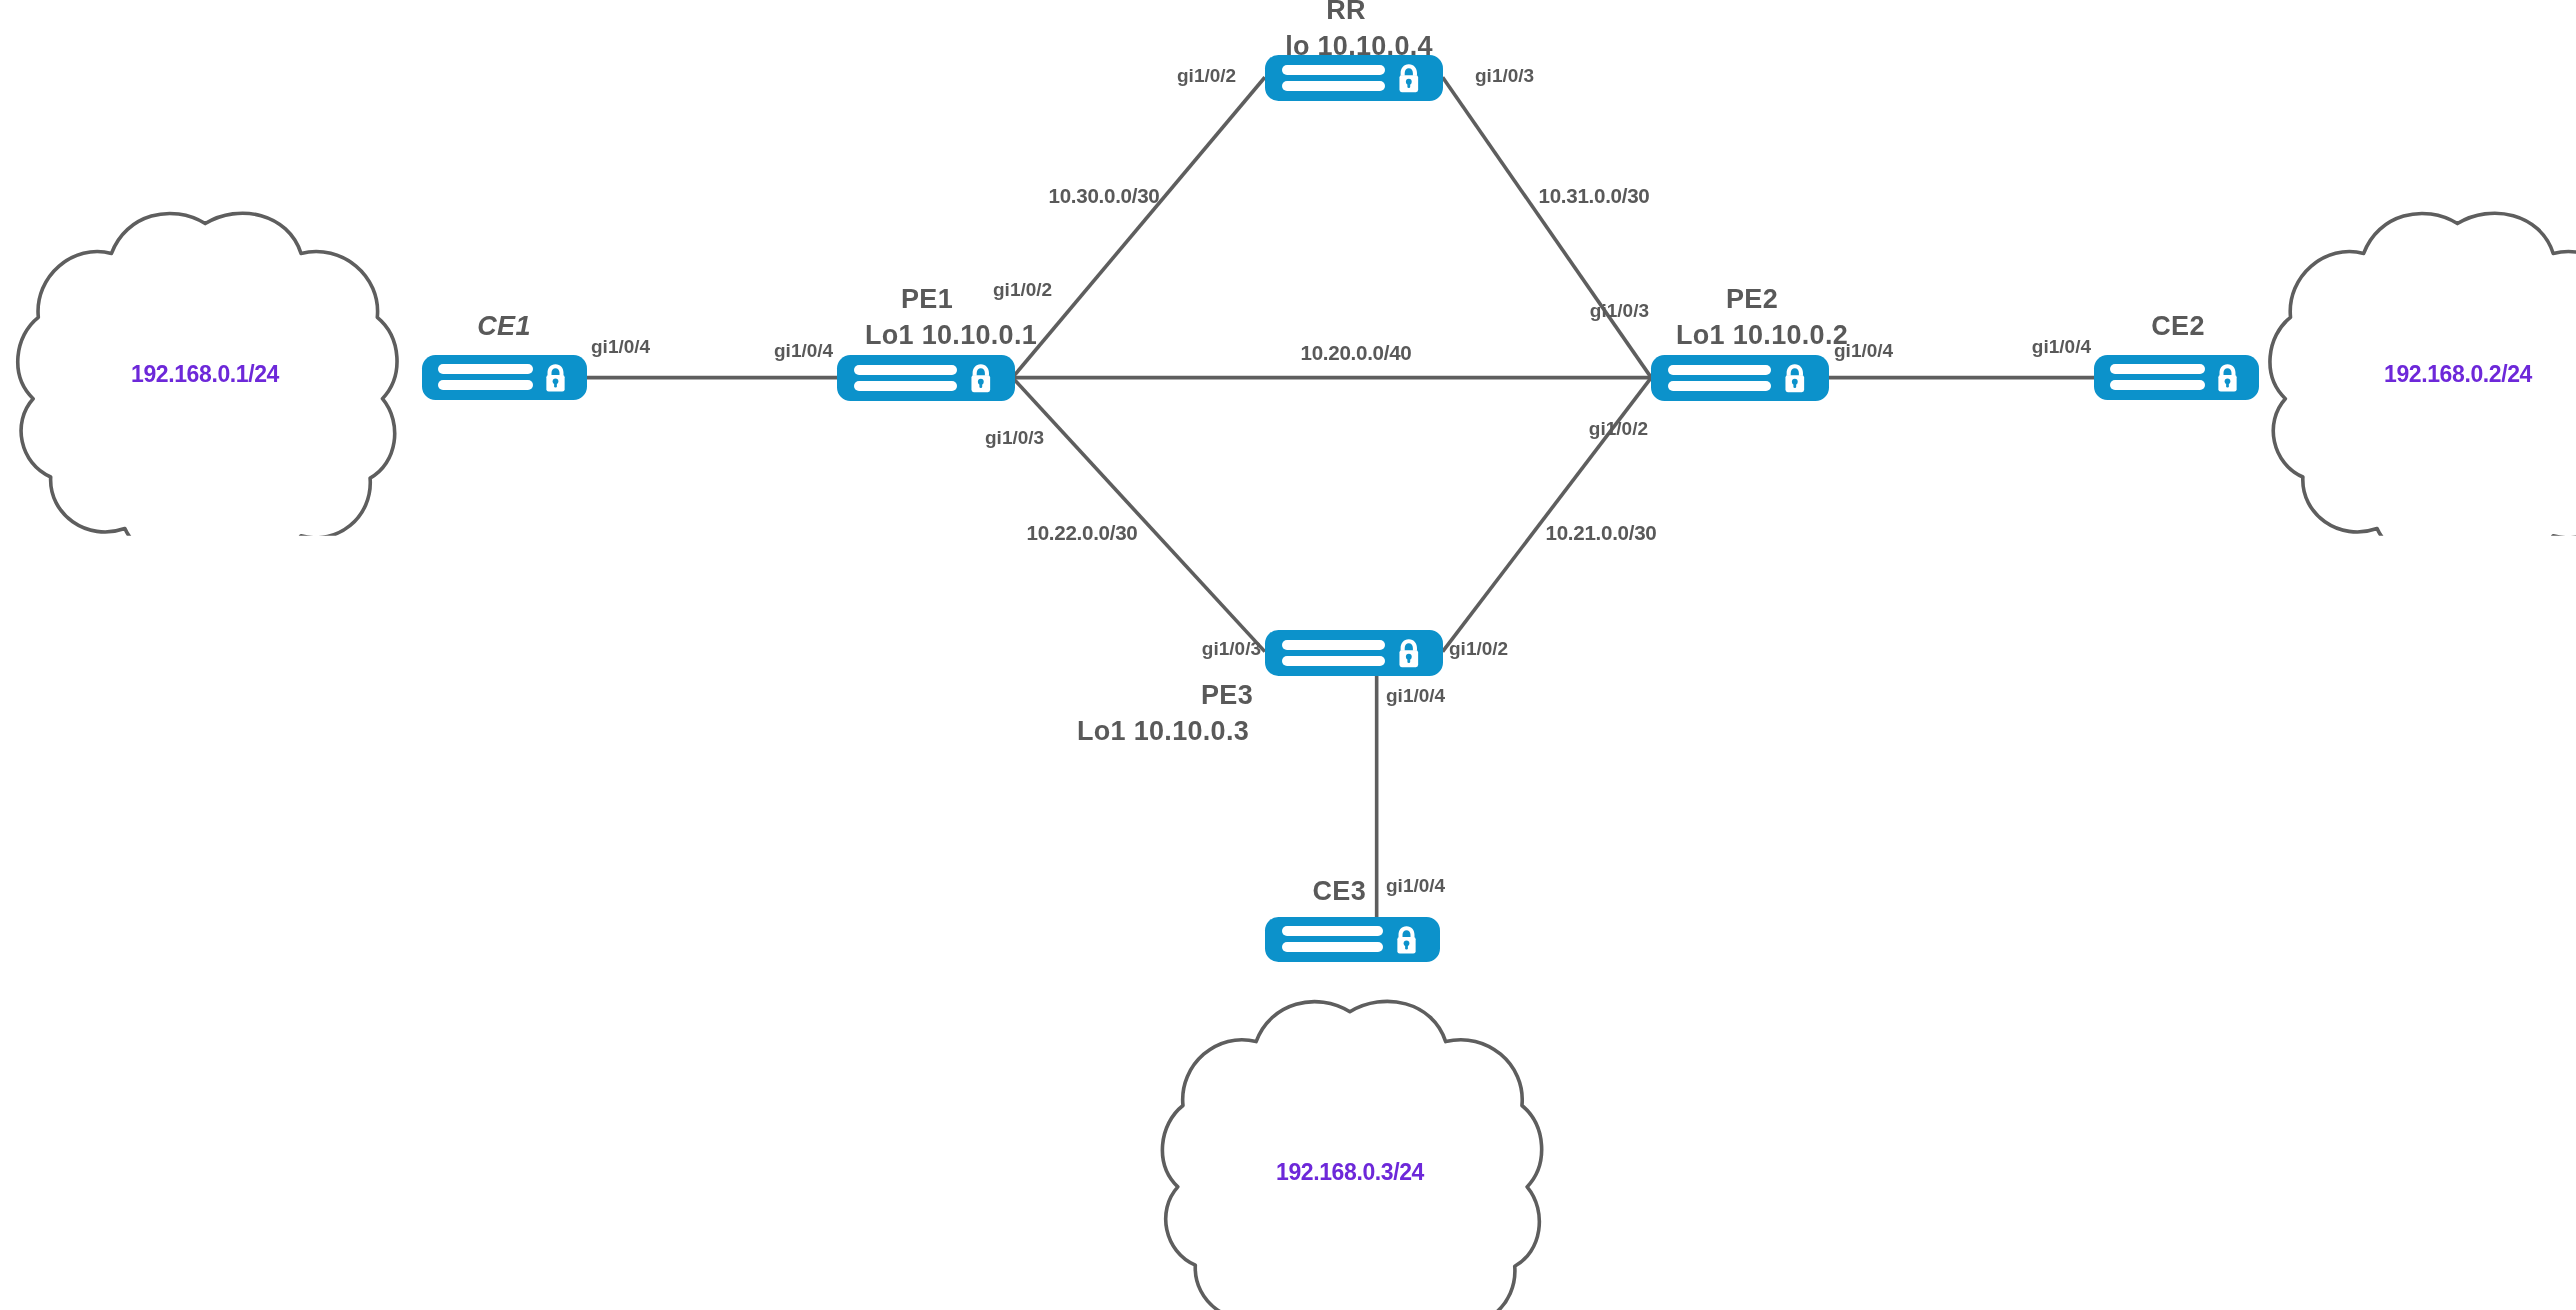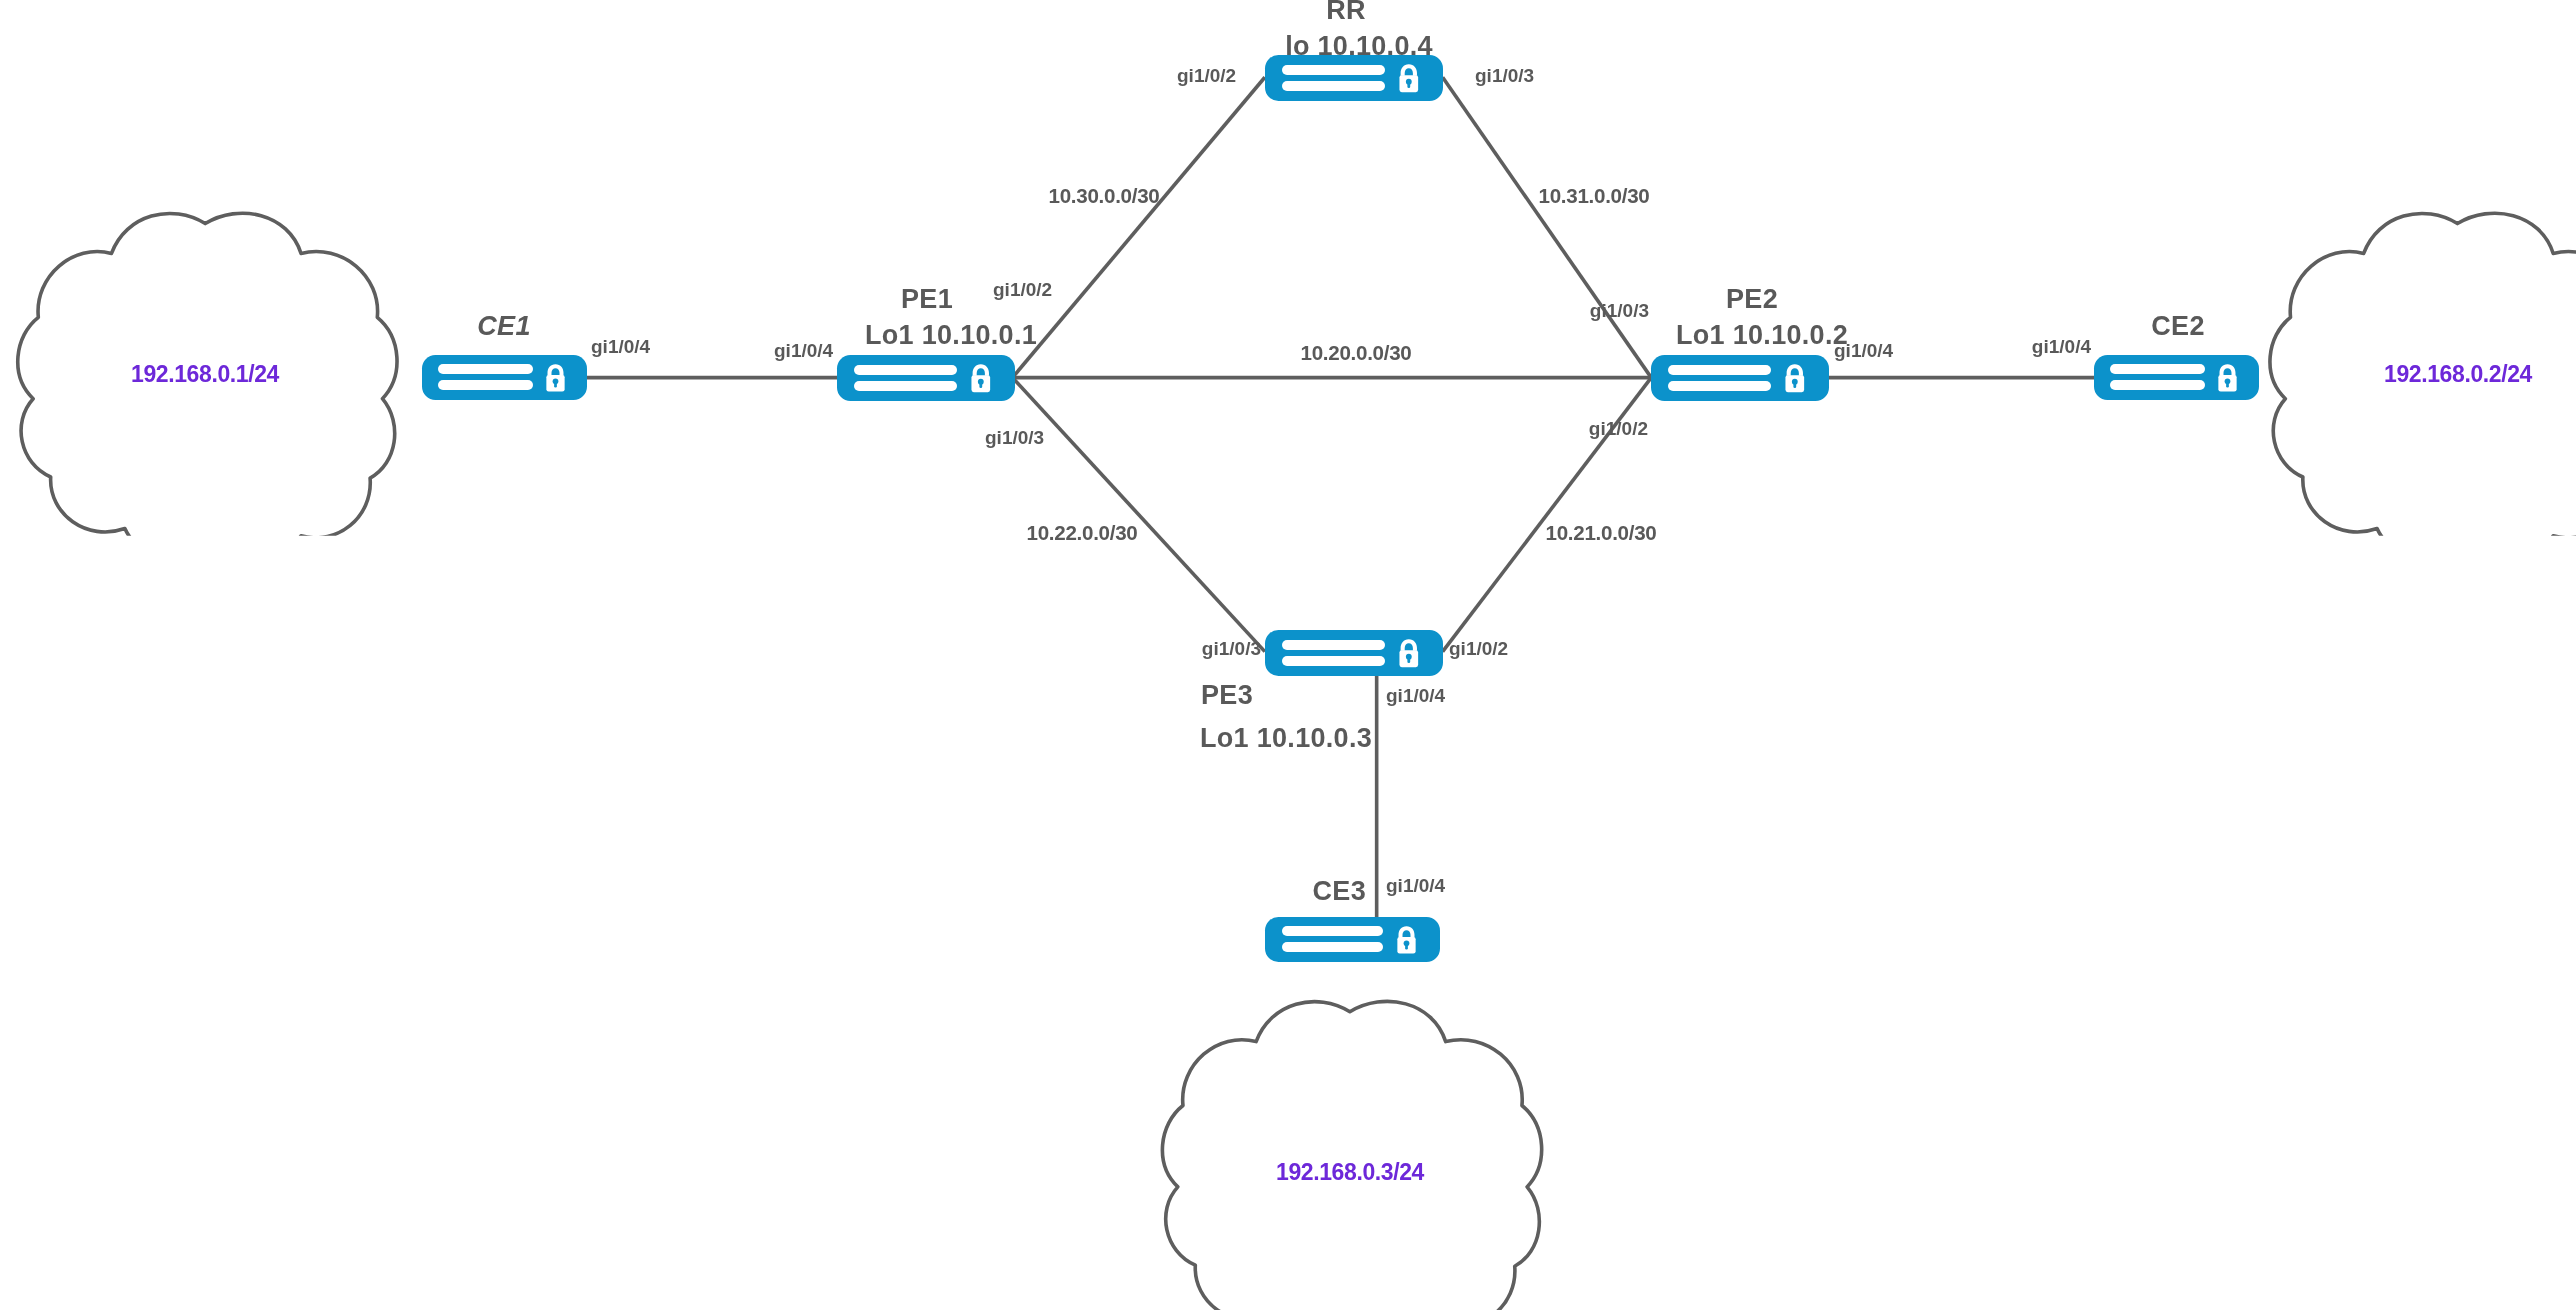--- a/index.html
+++ b/index.html
@@ -234,38 +234,38 @@
     <div class="bar b1"></div>
     <div class="bar b2"></div>
     <svg class="lock" viewBox="0 0 40 52">
       <path d="M20 2 C11 2 6 9 6 17 L6 22 L13 22 L13 17 C13 12 16 9 20 9 C24 9 27 12 27 17 L27 22 L34 22 L34 17 C34 9 29 2 20 2 Z" fill="#ffffff"></path>
       <rect x="4" y="21" width="32" height="29" rx="4" fill="#ffffff"></rect>
       <circle cx="20" cy="32" r="5" fill="#0c92cb"></circle>
       <rect x="17.6" y="32" width="4.8" height="11" rx="2.2" fill="#0c92cb"></rect>
     </svg>
   </div>
   <div class="txt node-name ctr" style="left:1227px; top:680px;">PE3</div>
-  <div class="txt node-loop ctr" style="left:1286px; top:716px;margin-top:7px;">Lo1 10.10.0.3</div>
+  <div class="txt node-loop ctr" style="left:1163px; top:716px;">Lo1 10.10.0.3</div>
   <div class="txt iface-label rgt" style="left:1261px; top:638px;">gi1/0/3</div>
   <div class="txt iface-label" style="left:1449px; top:638px;">gi1/0/2</div>
   <div class="txt iface-label" style="left:1386px; top:685px;">gi1/0/4</div>
 
   <div class="device" style="left:1265px; top:917px; width:175px; height:45px;">
     <div class="bar b1"></div>
     <div class="bar b2"></div>
     <svg class="lock" viewBox="0 0 40 52">
       <path d="M20 2 C11 2 6 9 6 17 L6 22 L13 22 L13 17 C13 12 16 9 20 9 C24 9 27 12 27 17 L27 22 L34 22 L34 17 C34 9 29 2 20 2 Z" fill="#ffffff"></path>
       <rect x="4" y="21" width="32" height="29" rx="4" fill="#ffffff"></rect>
       <circle cx="20" cy="32" r="5" fill="#0c92cb"></circle>
       <rect x="17.6" y="32" width="4.8" height="11" rx="2.2" fill="#0c92cb"></rect>
     </svg>
   </div>
   <div class="txt node-name rgt" style="left:1366px; top:876px;">CE3</div>
   <div class="txt iface-label" style="left:1386px; top:875px;">gi1/0/4</div>
 
   <div class="txt subnet-label ctr" style="left:1104px; top:184px;">10.30.0.0/30</div>
   <div class="txt subnet-label ctr" style="left:1594px; top:184px;">10.31.0.0/30</div>
-  <div class="txt subnet-label ctr" style="left:1356px; top:341px;">10.20.0.0/30</div>
+  <div class="txt subnet-label ctr" style="left:1356px; top:341px;">10.20.0.0/40</div>
   <div class="txt subnet-label ctr" style="left:1082px; top:521px;">10.22.0.0/30</div>
   <div class="txt subnet-label ctr" style="left:1601px; top:521px;">10.21.0.0/30</div>
 
 </div>
 
 
 </body></html>

